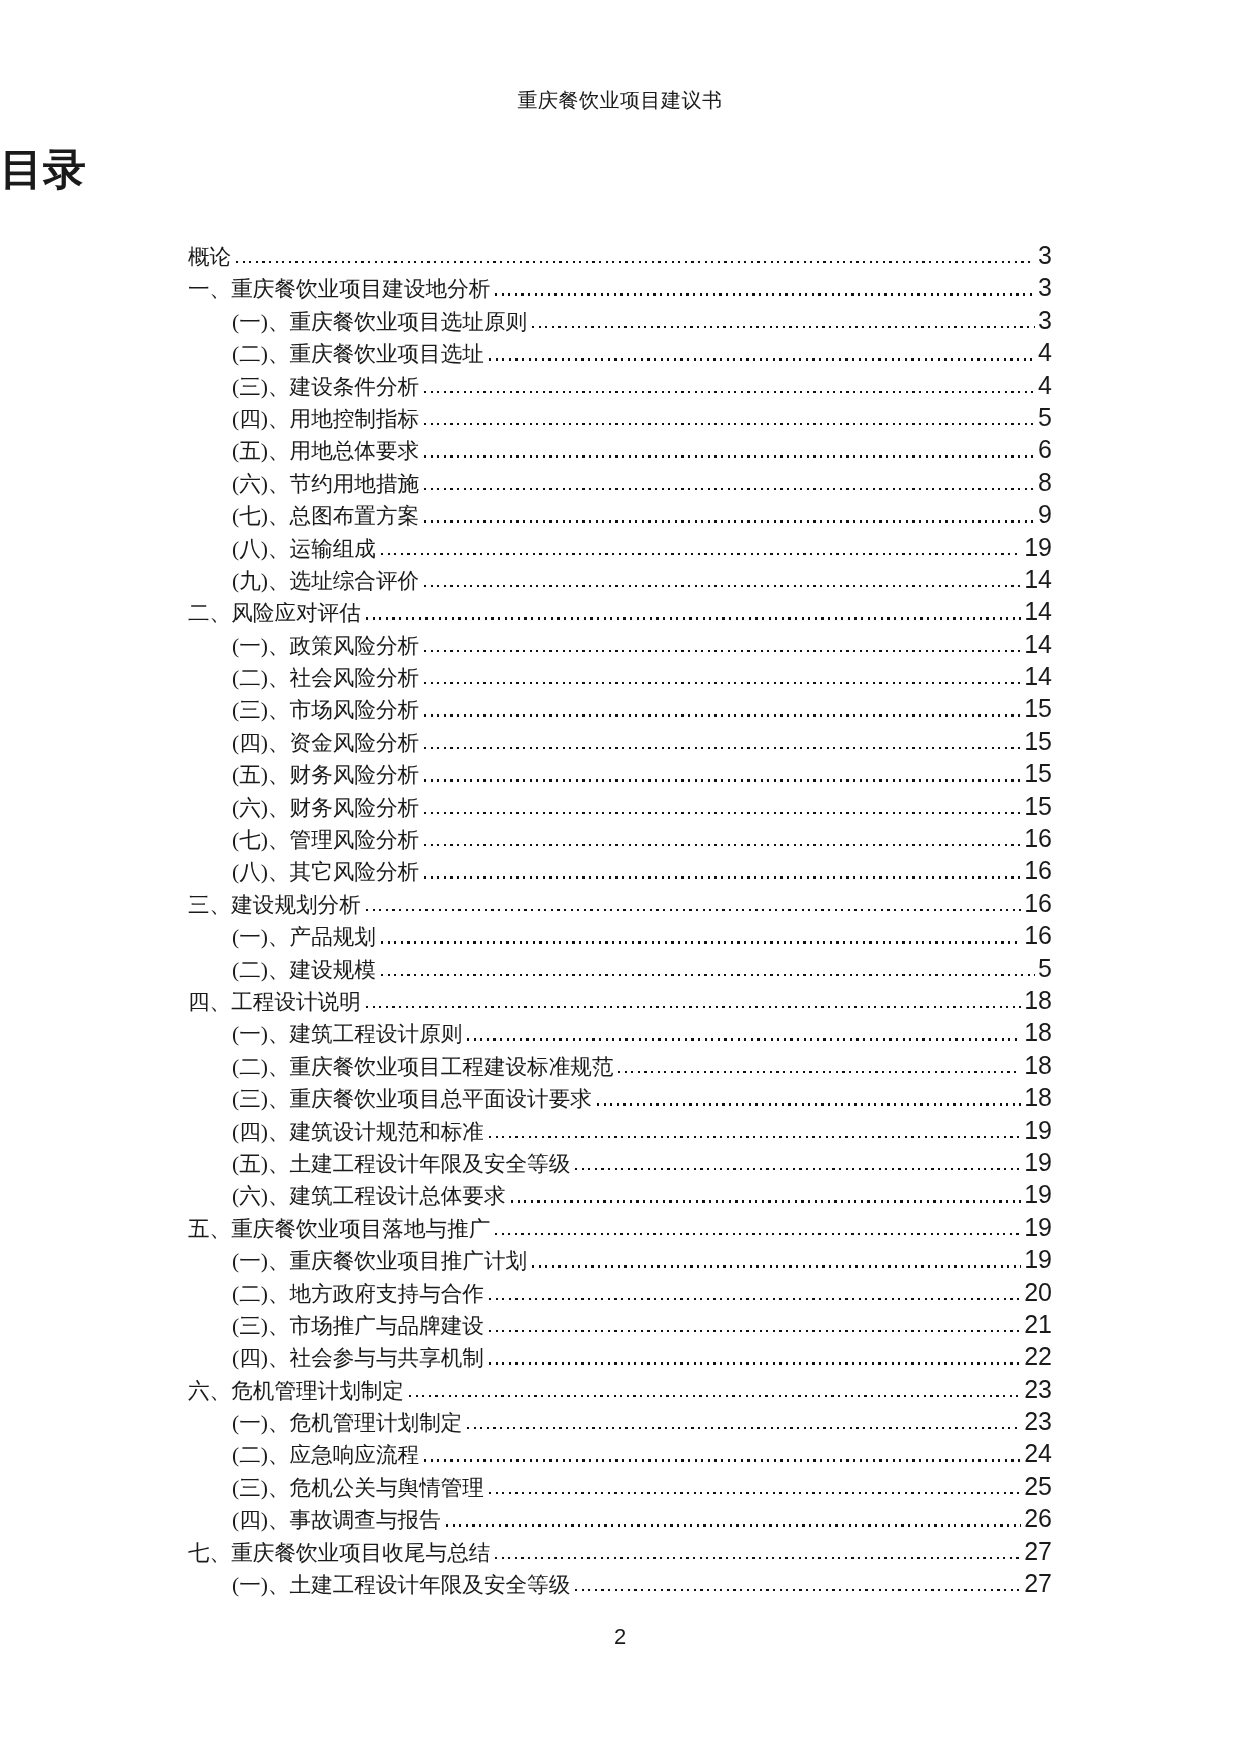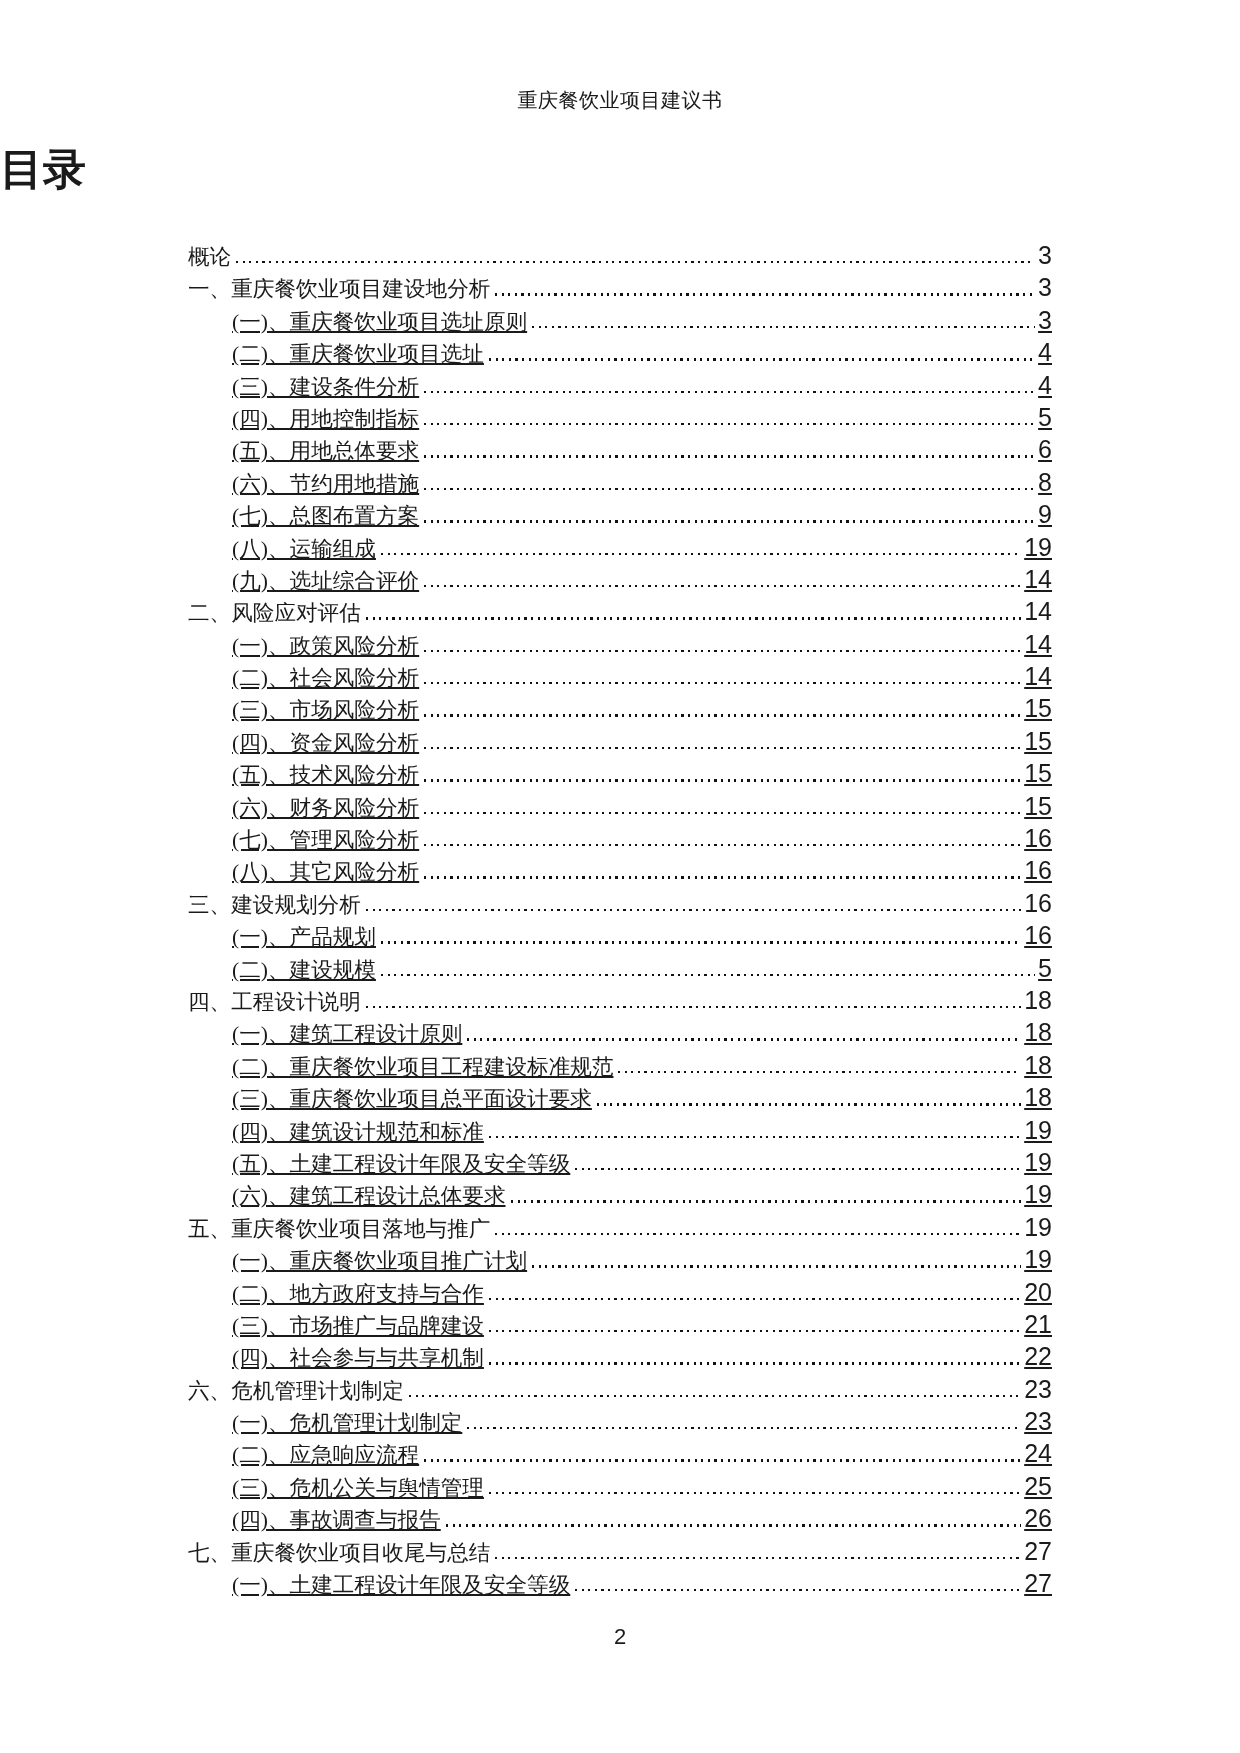--- a/index.html
+++ b/index.html
@@ -37,21 +37,21 @@
     left: 188px;
     width: 864px; 
     margin-top: 20px;
   }
   .toc-row {
     display: flex;
     align-items: baseline;
     height: 32.4px;
     overflow: visible;
   }
-  .toc-row.level-2 { padding-left: 44px; text-decoration: underline; }
+  .toc-row.level-2 { padding-left: 44px; }
   .toc-label {
     font-size: 21.6px;
     line-height: 32.4px;
     white-space: nowrap;
   }
   .toc-leader {
     flex: 1 1 auto;
     align-self: flex-end;
     height: 2.4px;
     margin: 0 3px 8px 5px;
@@ -174,21 +174,21 @@
     <span class="toc-page">15</span>
   </div>
 
   <div class="toc-row level-2">
     <span class="toc-label">(四)、资金风险分析</span>
     <span class="toc-leader"></span>
     <span class="toc-page">15</span>
   </div>
 
   <div class="toc-row level-2">
-    <span class="toc-label">(五)、技术风险分析</span>
+    <span class="toc-label">(五)、财务风险分析</span>
     <span class="toc-leader"></span>
     <span class="toc-page">15</span>
   </div>
 
   <div class="toc-row level-2">
     <span class="toc-label">(六)、财务风险分析</span>
     <span class="toc-leader"></span>
     <span class="toc-page">15</span>
   </div>
 

